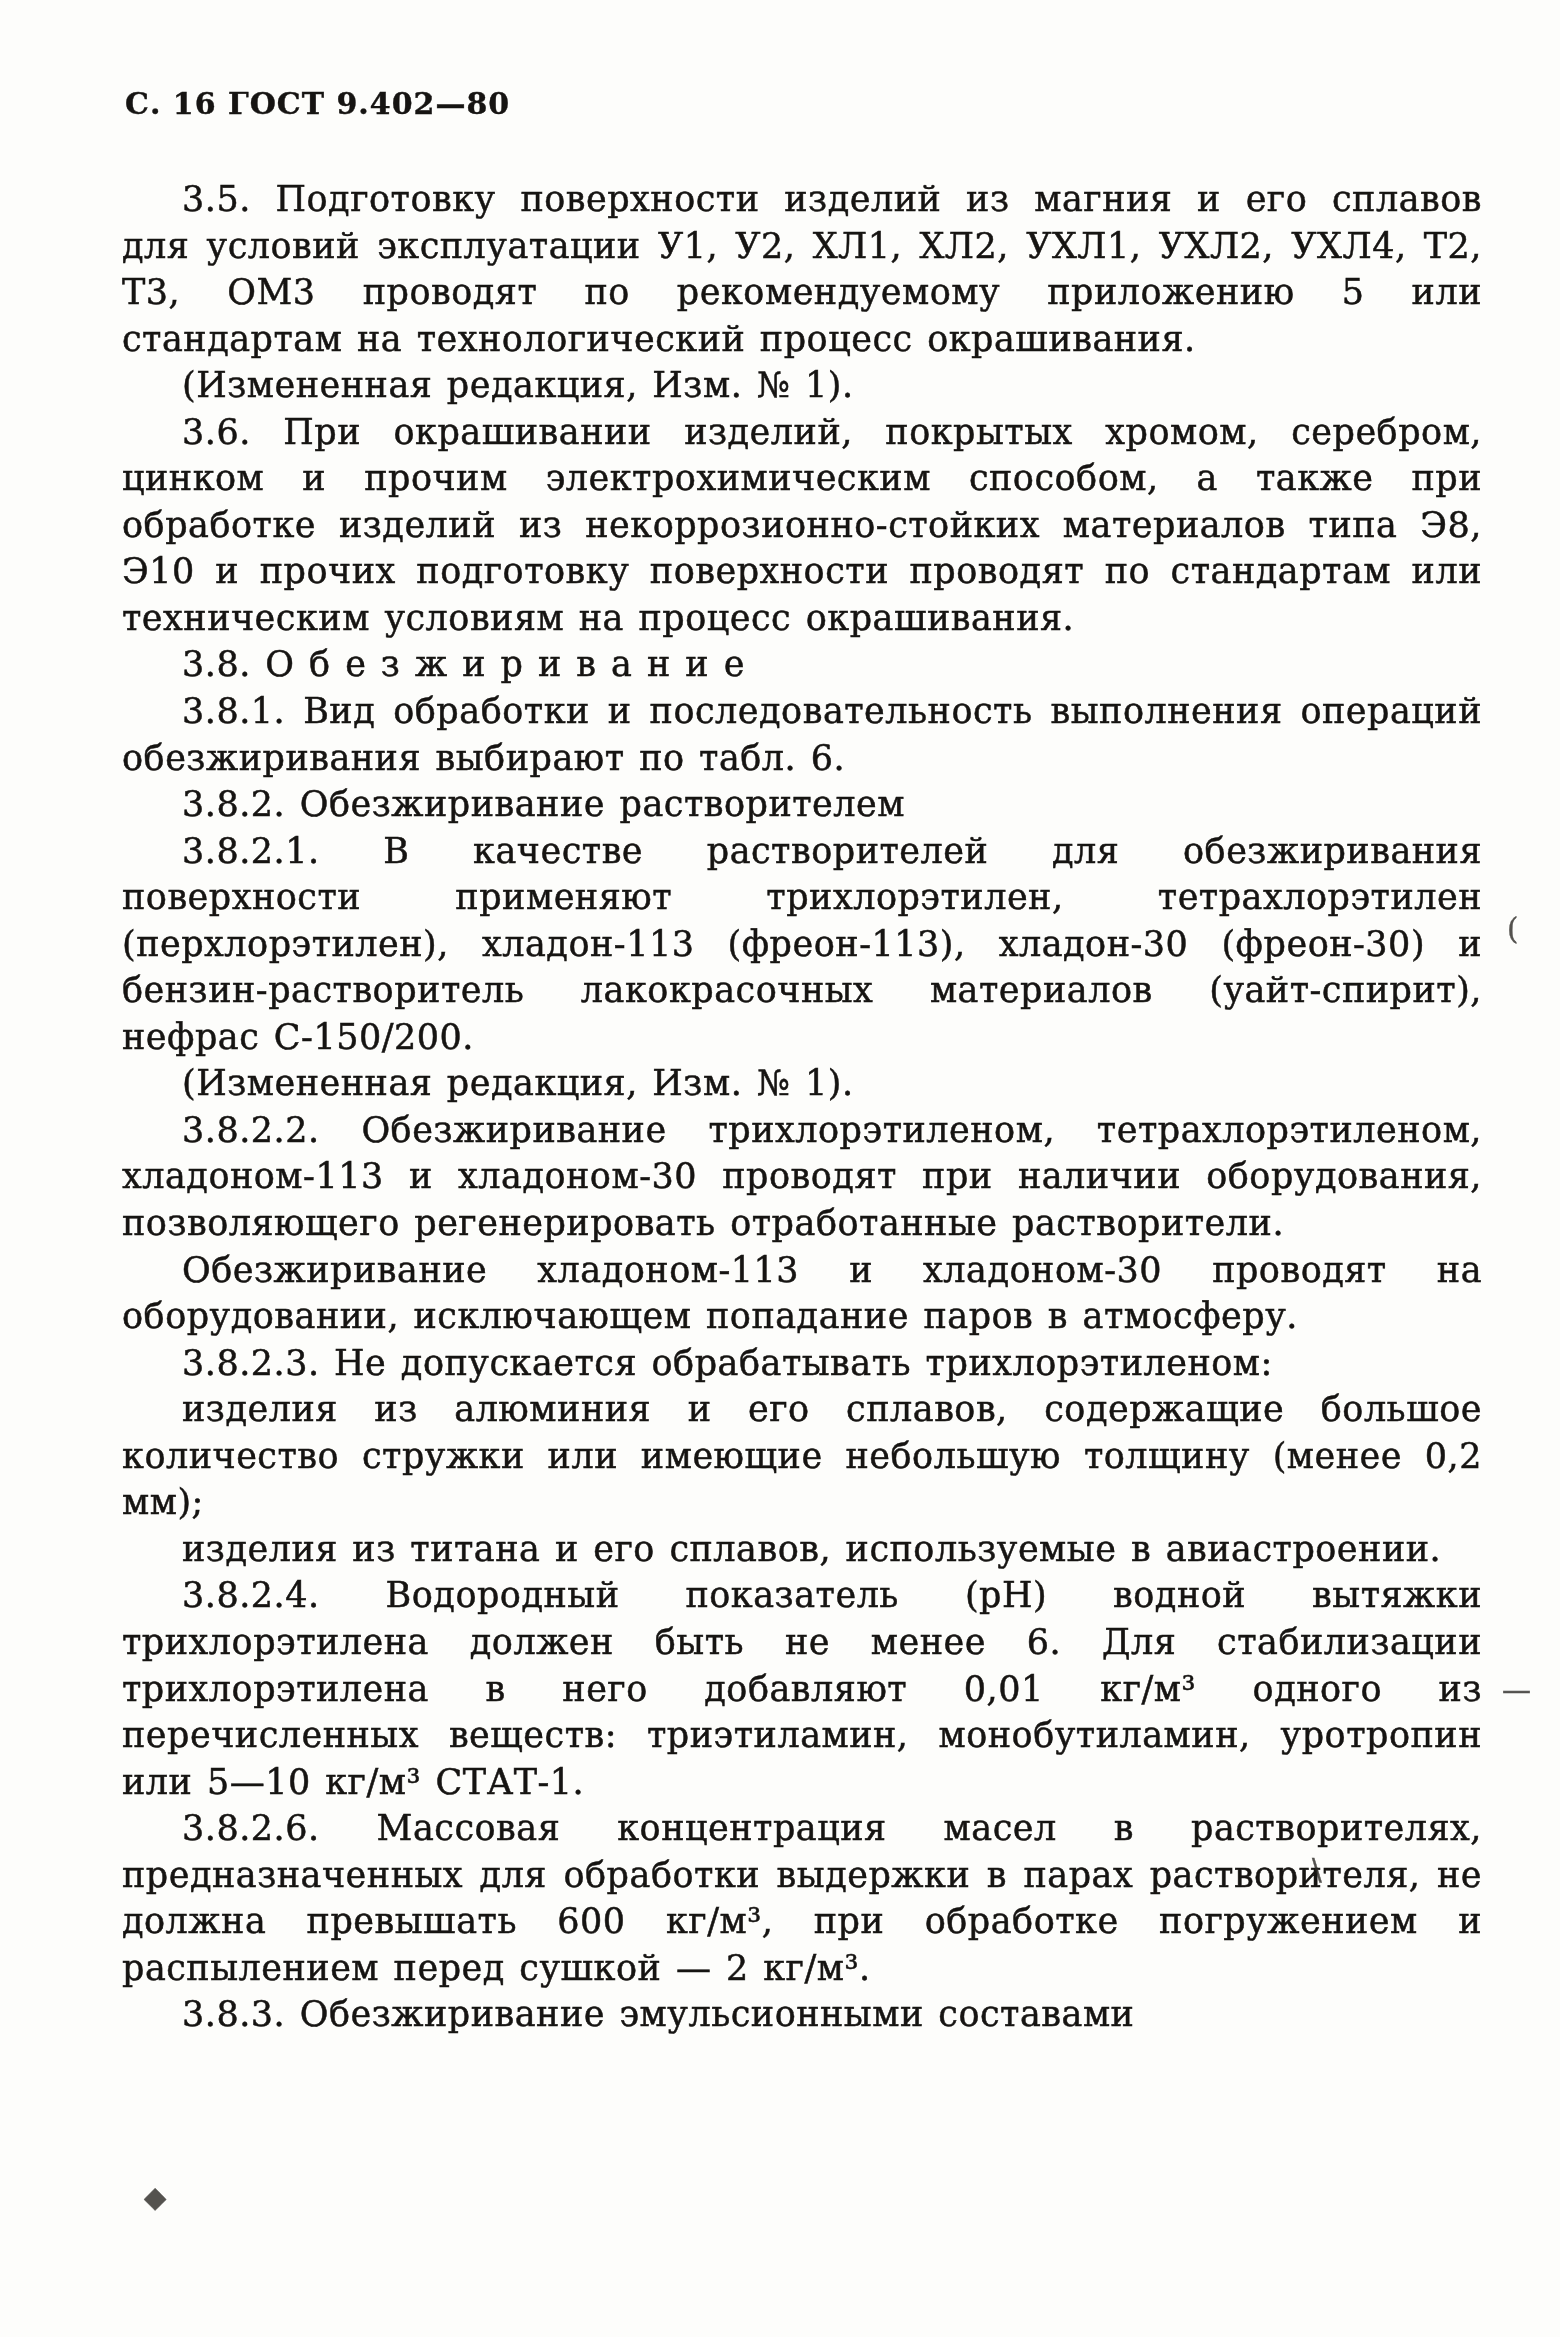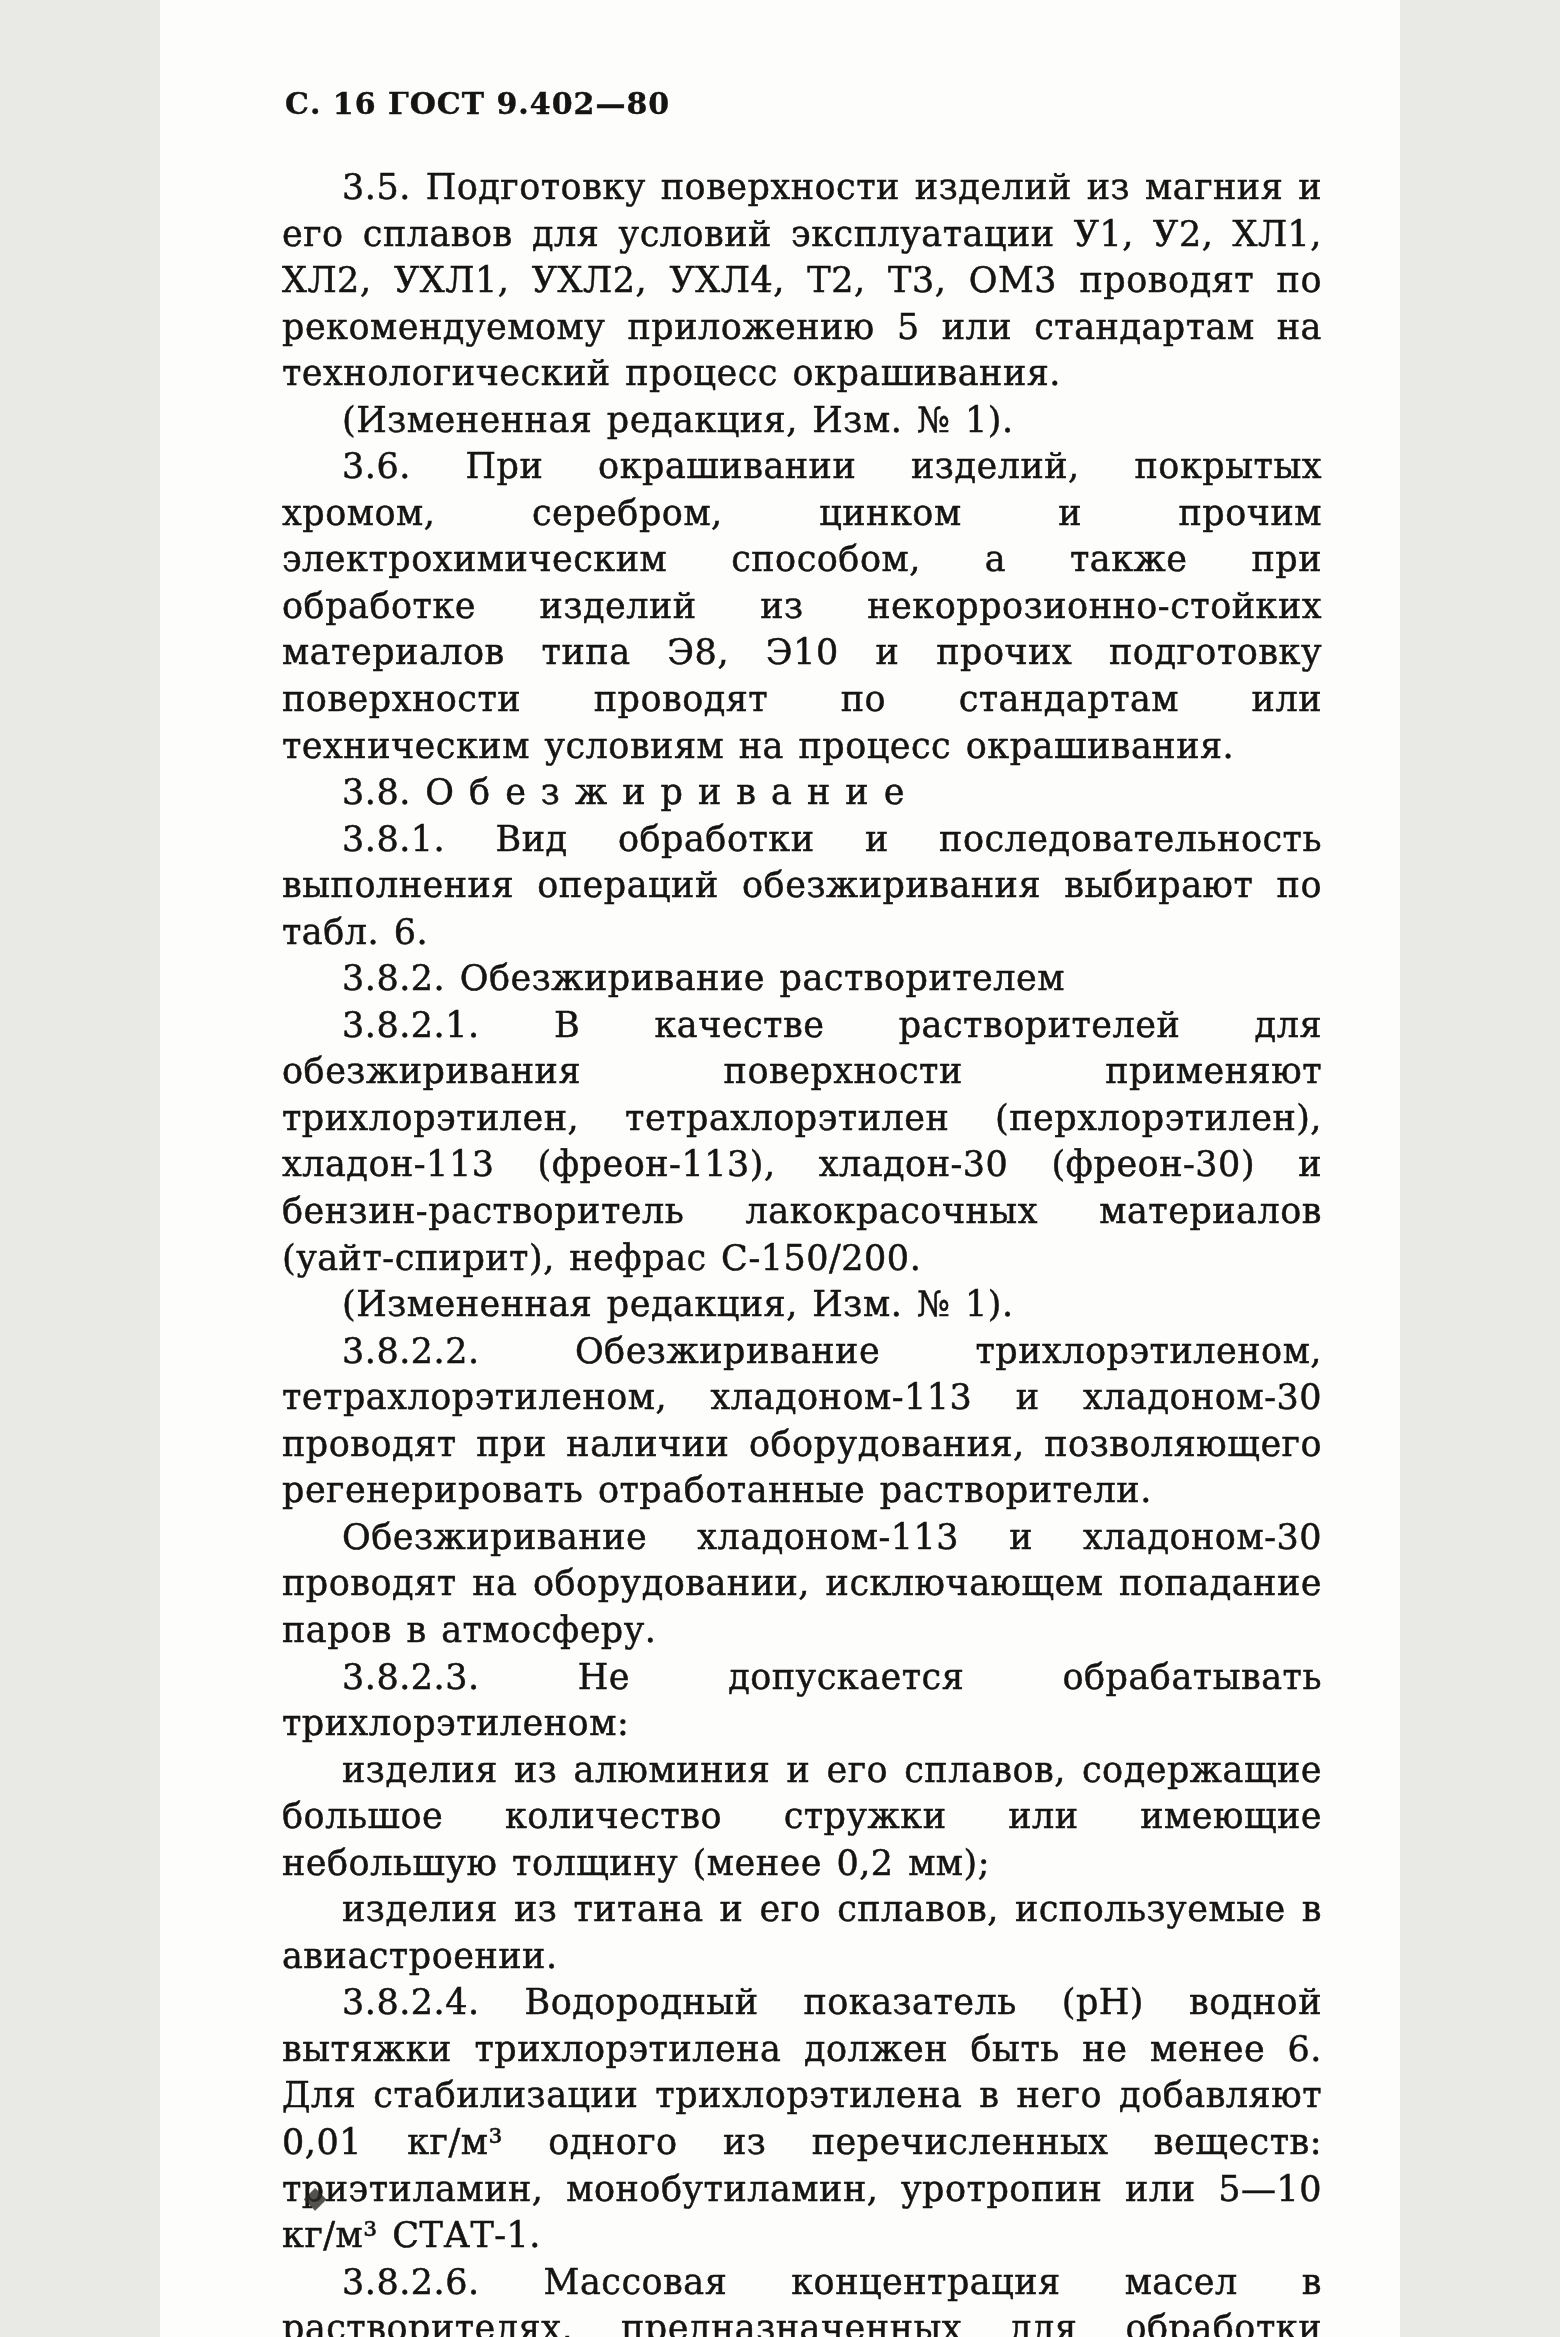--- a/index.html
+++ b/index.html
@@ -2,40 +2,40 @@
 <html><head>
 <meta charset="utf-8">
 <style>
   html, body {
     margin: 0;
     padding: 0;
     background: #e9e9e6;
   }
   .page {
     position: relative;
-    width: 1240px;
+    width: 1560px;
     height: 2338px;
     margin: 0 auto;
     background: #fdfdfb;
     color: #161412;
     font-family: "DejaVu Serif", "Liberation Serif", serif;
     overflow: hidden;
   }
   .page-header {
     position: absolute;
     top: 86px;
     left: 125px;
     font-size: 30px;
     font-weight: bold;
     letter-spacing: 1px;
     -webkit-text-stroke: 0.4px currentColor;
   }
   .content {
     position: absolute;
-    top: 164px;
+    top: 176px;
     left: 122px;
     right: 78px;
     -webkit-text-stroke: 0.5px currentColor;
   }
   .para {
     margin: 0;
     font-size: 35px;
     line-height: 1.33;
     text-align: justify;
     text-indent: 60px;

